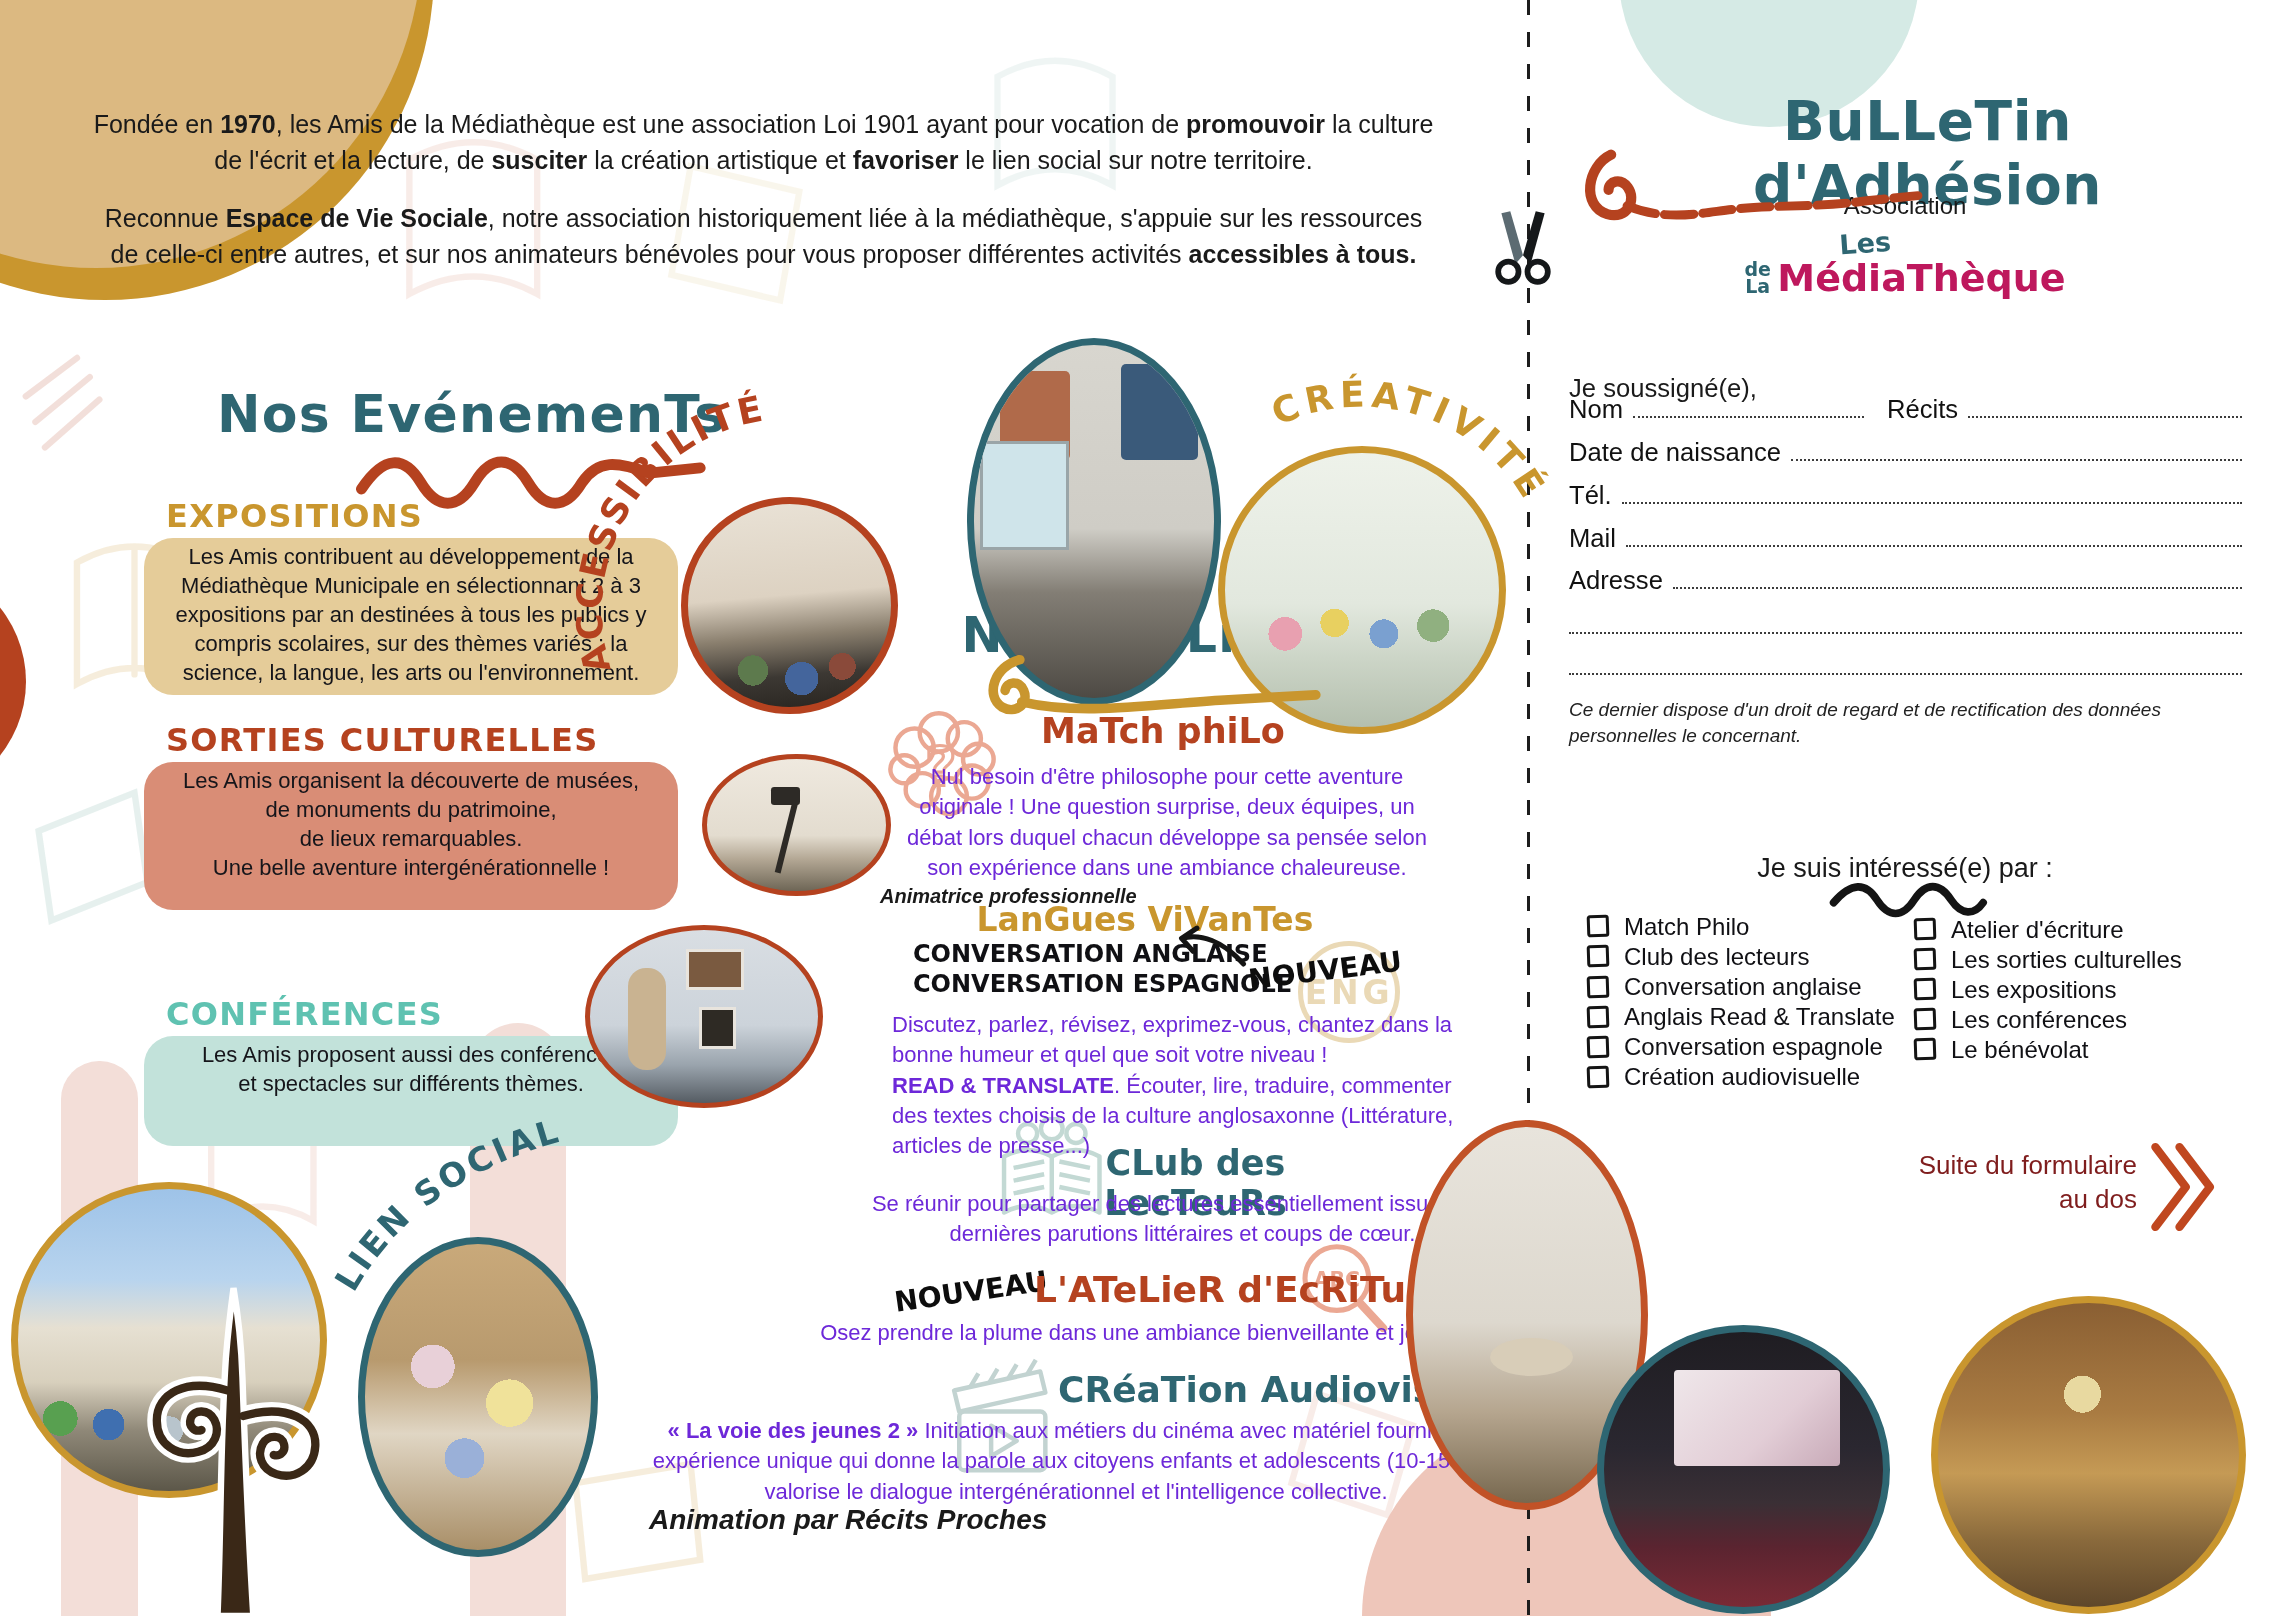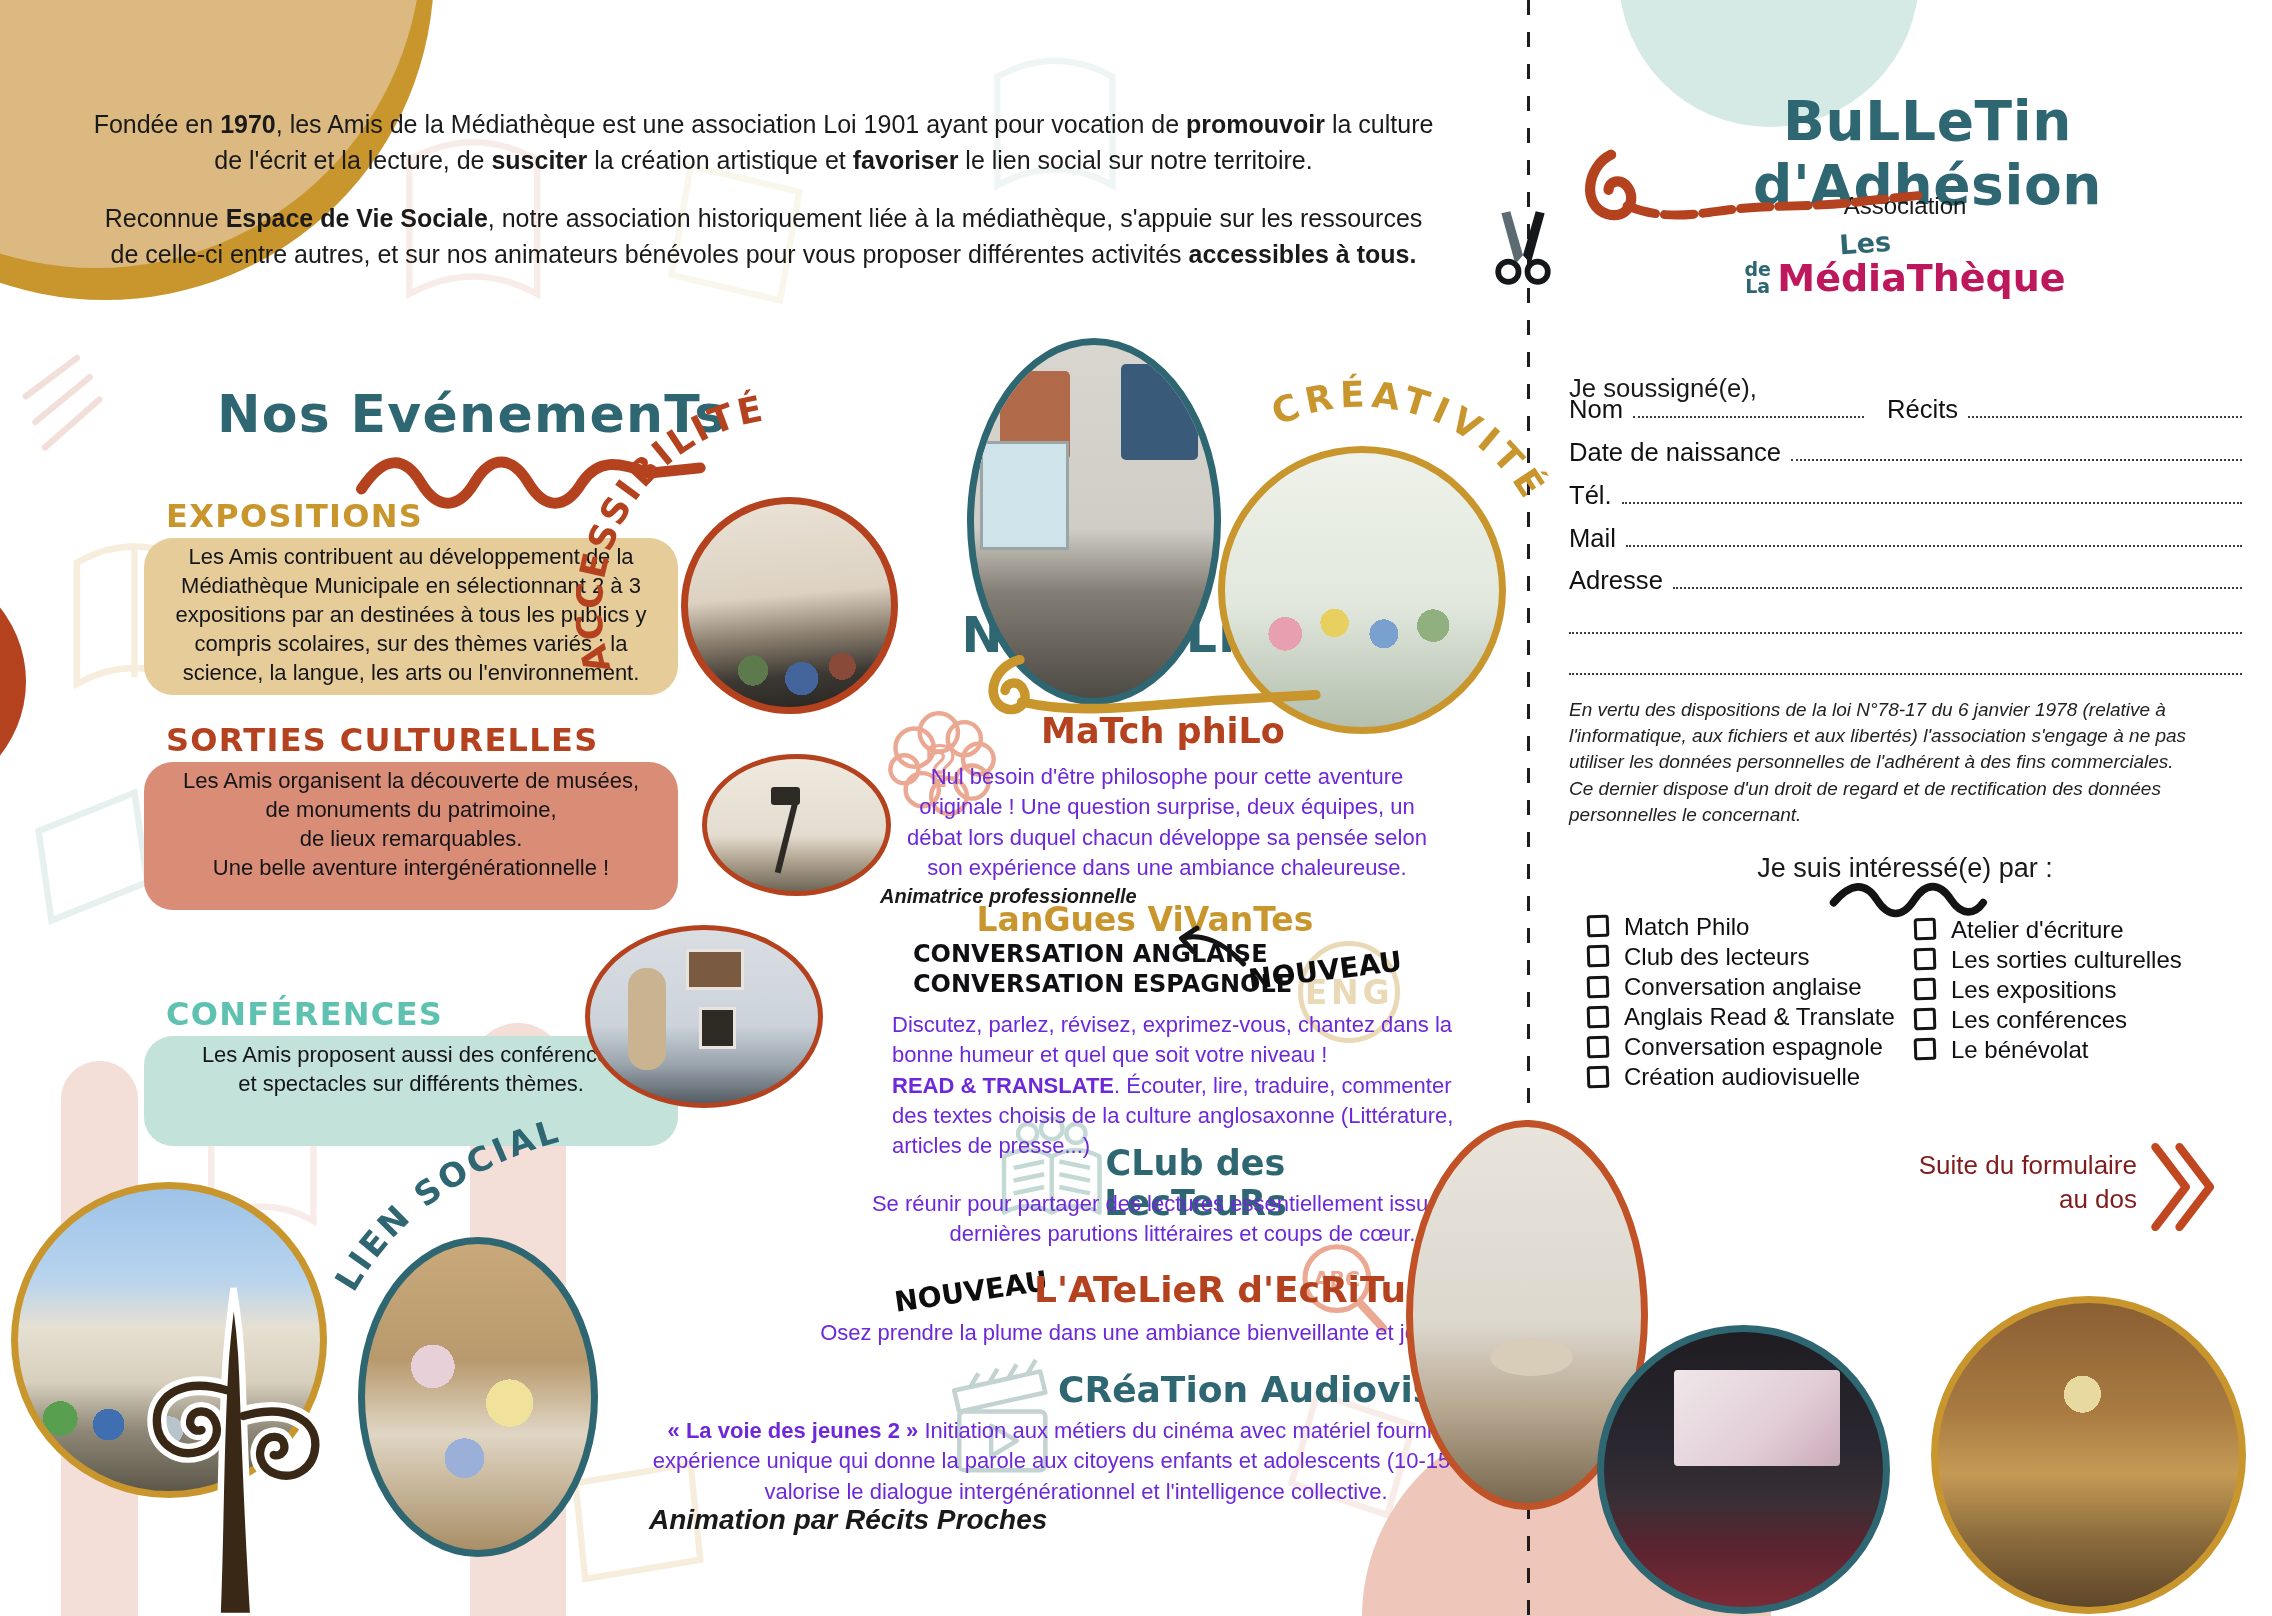--- a/index.html
+++ b/index.html
@@ -245,21 +245,20 @@
       <span class="lead"></span>
   </div>
   <div class="form-row" style="left:1569px;top:566px;width:673px;z-index:3">
     <span>Adresse</span>
       <span class="lead"></span>
   </div>
   <div class="dotline" style="left:1569px;top:632px;width:673px;z-index:3"></div>
   <div class="dotline" style="left:1569px;top:673px;width:673px;z-index:3"></div>
 
   <div class="abs it" style="left:1569px;top:697px;width:658px;font-size:19px;line-height:1.38;color:#222;z-index:3">
-    <p>En vertu des dispositions de la loi N°78-17 du 6 janvier 1978 (relative à l'informatique, aux fichiers et aux libertés) l'association s'engage à ne pas utiliser les données personnelles de l'adhérent à des fins commerciales.</p>
     <p>Ce dernier dispose d'un droit de regard et de rectification des données personnelles le concernant.</p>
   </div>
 
   <div class="abs center" style="left:1694px;top:853px;width:422px;font-size:27px;z-index:3">Je suis intéressé(e) par :</div>
 
   <div class="cb" style="left:1587px;top:915px;z-index:3"></div>
   <div class="cb-label" style="left:1624px;top:914px">Match Philo</div>
   <div class="cb" style="left:1587px;top:945px;z-index:3"></div>
   <div class="cb-label" style="left:1624px;top:944px">Club des lecteurs</div>
   <div class="cb" style="left:1587px;top:976px;z-index:3"></div>

